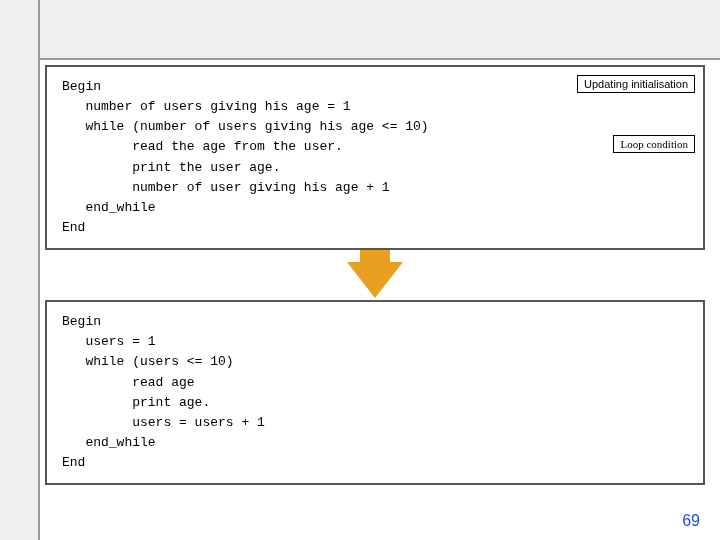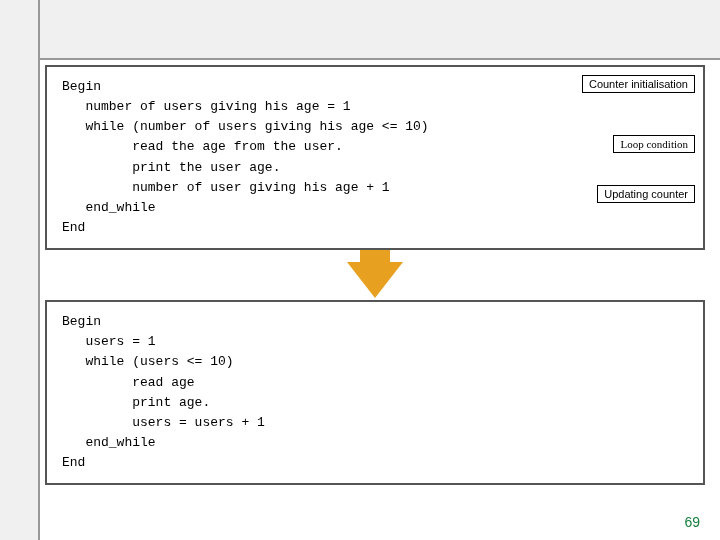--- a/index.html
+++ b/index.html
@@ -126,22 +126,22 @@
       position: relative;
       display: inline-block;
       margin: 0 auto;
     }
 
     
     .page-number {
       position: absolute;
       bottom: 10px;
       right: 20px;
-      font-size: 14px;
-      color: #15803d;
+      font-size: 16px;
+      color: #1d4ed8;
     }
   </style>
 </head>
 <body>
 
 <div class="page-container">
 
   <div class="top-bar"></div>
 
   <div class="left-bar"></div>
@@ -152,30 +152,27 @@
       <pre>Begin
    number of users giving his age = 1
    while (number of users giving his age &lt;= 10)
          read the age from the user.
          print the user age.
          number of user giving his age + 1
    end_while
 End</pre>
 
       <div class="label-badge label-counter-init">
-        <span>Counter initialisation</span>
+        <span>Updating initialisation</span>
       </div>
 
       <div class="label-badge label-loop-condition">
         <span>Loop condition</span>
       </div>
 
-      <div class="label-badge label-updating-counter">
-        <span>Updating counter</span>
-      </div>
     </div>
 
     <div class="arrow-container">
       <div class="arrow-wrapper">
         <div class="arrow-stem"></div>
         <div class="arrow-down"></div>
       </div>
     </div>
 
     <div class="code-box">

